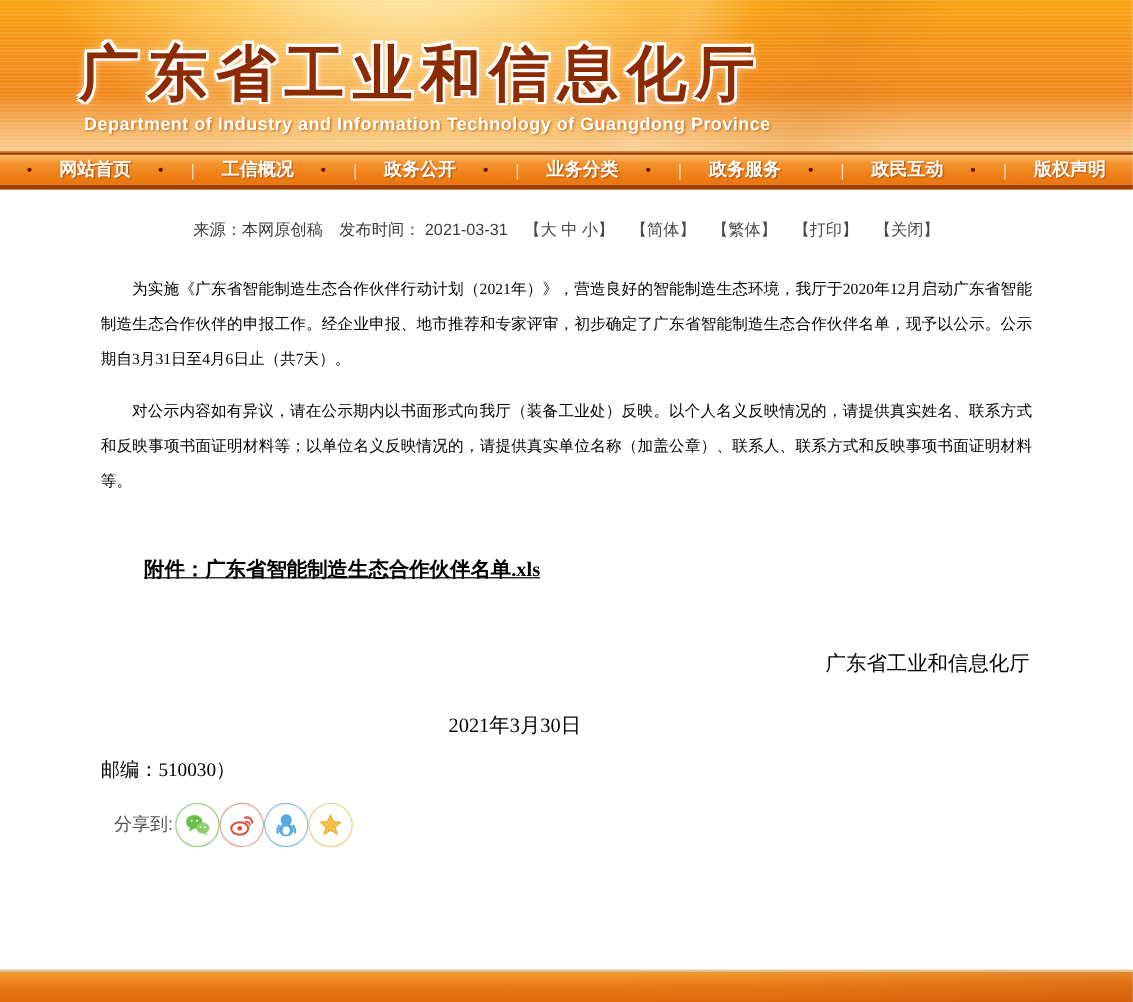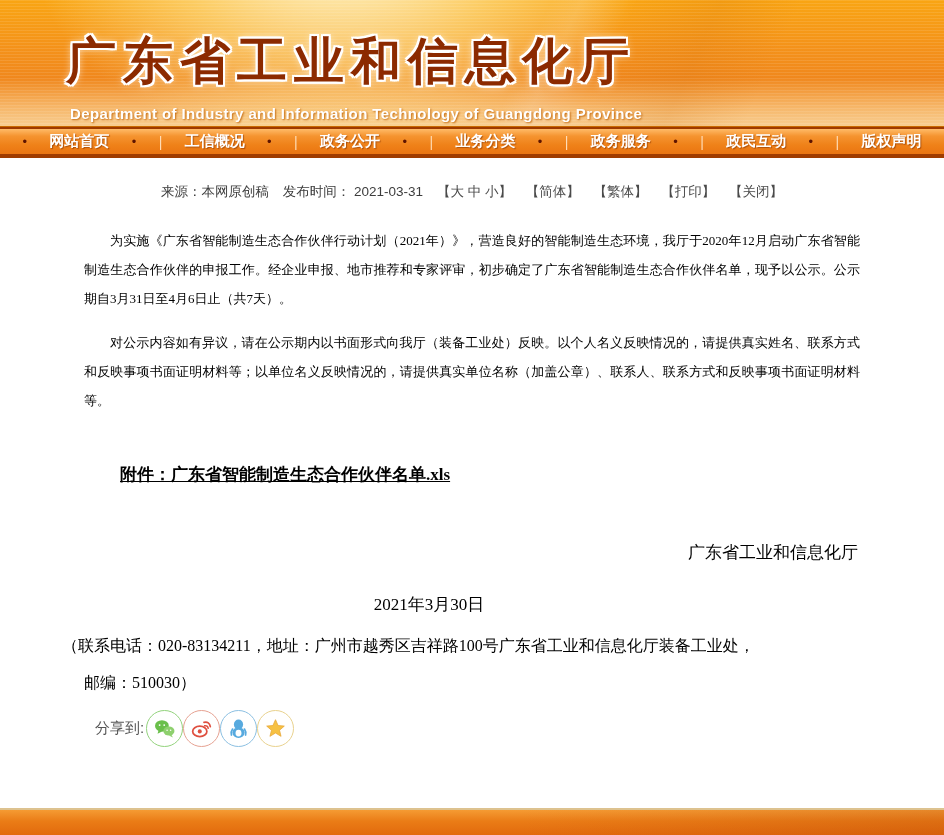--- a/index.html
+++ b/index.html
@@ -24,21 +24,21 @@
   }
   .banner-title {
     position:absolute; left:66px; top:28px;
     font-size:50px; font-weight:bold; letter-spacing:7px; color:#8c2a00;
     text-shadow:-2px -2px 0 #fff, 2px -2px 0 #fff, -2px 2px 0 #fff, 2px 2px 0 #fff,
                 -2px 0 0 #fff, 2px 0 0 #fff, 0 -2px 0 #fff, 0 2px 0 #fff,
                 0 0 8px rgba(255,255,255,0.9);
     z-index:2; white-space:nowrap;
   }
   .banner-subtitle {
-    position:absolute; left:70px; top:105px;
+    position:absolute; left:70px; top:95px;
     font-size:15px; font-weight:bold; color:#ffffff; letter-spacing:0.4px;
     text-shadow:1px 1px 2px rgba(190,95,0,0.9); z-index:2; white-space:nowrap;
   }
   
   .navbar {
     position:relative; width:944px; height:31px;
     border-top:2px solid #9e3a00; border-bottom:4px solid #a03c00;
     background:linear-gradient(180deg,#ffbb68 0%, #f headline 0%, #f59430 28%, #ef8118 65%, #ea7512 100%);
     background:linear-gradient(180deg,#ffbb68 0%, #f59430 28%, #ef8118 65%, #ea7512 100%);
     display:flex; align-items:center; justify-content:space-evenly;
@@ -141,21 +141,20 @@
     <p class="para">为实施《广东省智能制造生态合作伙伴行动计划（2021年）》，营造良好的智能制造生态环境，我厅于2020年12月启动广东省智能制造生态合作伙伴的申报工作。经企业申报、地市推荐和专家评审，初步确定了广东省智能制造生态合作伙伴名单，现予以公示。公示期自3月31日至4月6日止（共7天）。</p>
     <p class="para">对公示内容如有异议，请在公示期内以书面形式向我厅（装备工业处）反映。以个人名义反映情况的，请提供真实姓名、联系方式和反映事项书面证明材料等；以单位名义反映情况的，请提供真实单位名称（加盖公章）、联系人、联系方式和反映事项书面证明材料等。</p>
 
     <div class="attachment">
       <a>附件：广东省智能制造生态合作伙伴名单.xls</a>
     </div>
 
     <div class="sign-org">广东省工业和信息化厅</div>
     <div class="sign-date">2021年3月30日</div>
 
-    <div class="contact1">（联系电话：020-83134211，地址：广州市越秀区吉祥路100号广东省工业和信息化厅装备工业处，</div>
     <div class="contact2">邮编：510030）</div>
 
     <div class="share">
       <span class="share-label">分享到:</span>
 
       <a class="share-btn wechat">
         <svg width="23" height="23" viewBox="0 0 24 24">
           <ellipse cx="9.3" cy="9.3" rx="7.2" ry="6" fill="#6abf4b"></ellipse>
           <polygon points="5.8,13.6 4.8,17.6 9.4,15.1" fill="#6abf4b"></polygon>
           <ellipse cx="16.6" cy="14.6" rx="5.8" ry="4.8" fill="#8ed06e"></ellipse>

